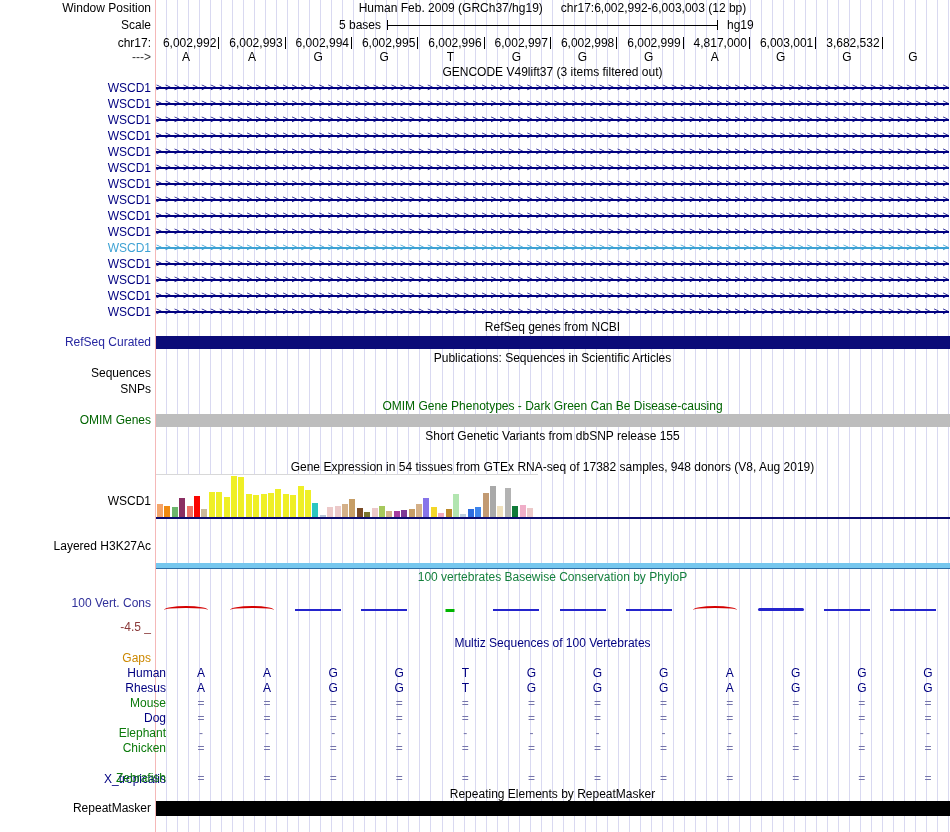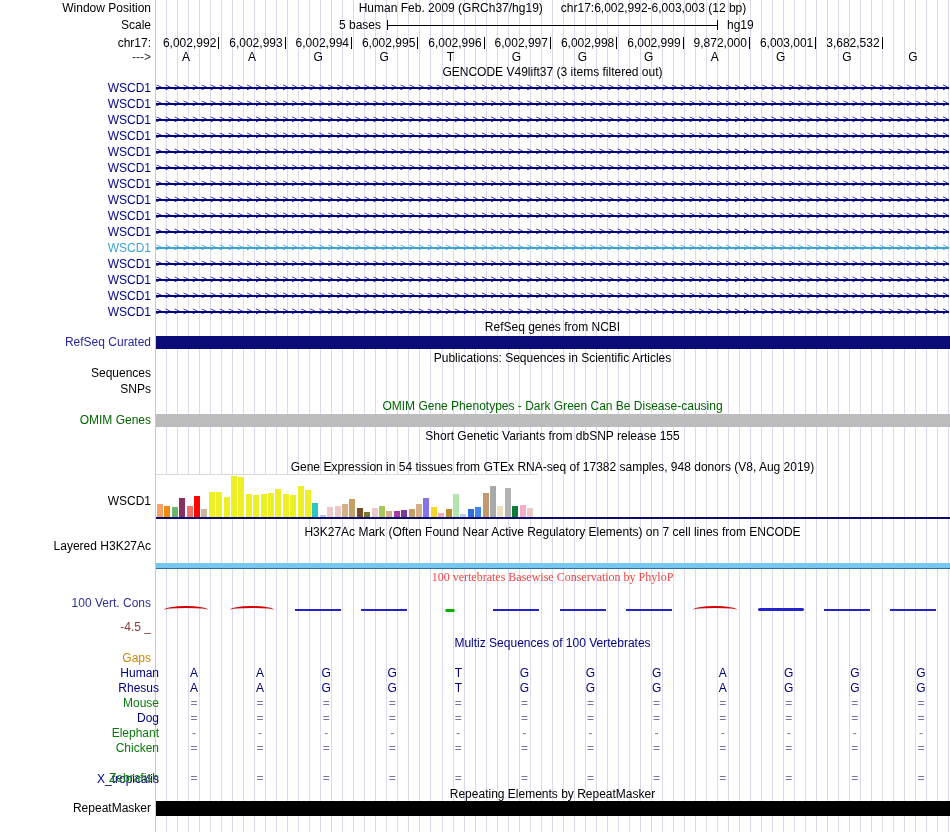--- a/index.html
+++ b/index.html
@@ -67,21 +67,21 @@
     <div class="lbl">chr17:</div>
     <div class="cells">
         <div class="cell coord-cell"><span>6,002,992</span><span class="tick"></span></div>
         <div class="cell coord-cell"><span>6,002,993</span><span class="tick"></span></div>
         <div class="cell coord-cell"><span>6,002,994</span><span class="tick"></span></div>
         <div class="cell coord-cell"><span>6,002,995</span><span class="tick"></span></div>
         <div class="cell coord-cell"><span>6,002,996</span><span class="tick"></span></div>
         <div class="cell coord-cell"><span>6,002,997</span><span class="tick"></span></div>
         <div class="cell coord-cell"><span>6,002,998</span><span class="tick"></span></div>
         <div class="cell coord-cell"><span>6,002,999</span><span class="tick"></span></div>
-        <div class="cell coord-cell"><span>9,872,000</span><span class="tick"></span></div>
+        <div class="cell coord-cell"><span>4,817,000</span><span class="tick"></span></div>
         <div class="cell coord-cell"><span>6,003,001</span><span class="tick"></span></div>
         <div class="cell coord-cell"><span>3,682,532</span><span class="tick"></span></div>
         <div class="cell"></div>
       </div>
   </div>
 
   <div class="row" style="top:50px">
     <div class="lbl" style="color:#333">---&gt;</div>
     <div class="cells">
         <div class="cell">A</div>
@@ -253,27 +253,26 @@
       <div class="gtex-bar" style="left: 325.6px; height: 24px; background: rgb(194, 154, 114);"></div>
       <div class="gtex-bar" style="left: 333px; height: 31px; background: rgb(169, 169, 169);"></div>
       <div class="gtex-bar" style="left: 340.4px; height: 11px; background: rgb(239, 224, 189);"></div>
       <div class="gtex-bar" style="left: 347.8px; height: 29px; background: rgb(179, 179, 179);"></div>
       <div class="gtex-bar" style="left: 355.2px; height: 11px; background: rgb(15, 122, 56);"></div>
       <div class="gtex-bar" style="left: 362.6px; height: 12px; background: rgb(240, 174, 200);"></div>
       <div class="gtex-bar" style="left: 370px; height: 9px; background: rgb(236, 201, 201);"></div>
     </div>
   <div class="baseline" style="background: rgb(11, 11, 110);"></div>
 
-  <div class="title" style="top:526px">H3K27Ac Mark (Often Found Near Active Regulatory Elements) on 7 cell lines from ENCODE</div>
   <div class="row" style="top:539px">
     <div class="lbl">Layered H3K27Ac</div>
   </div>
   <div class="bar-full" style="top: 563px; height: 5px; background: rgb(118, 199, 238); border-bottom: 1px solid rgb(46, 109, 164);"></div>
 
-  <div class="title" style="top: 571px; color: #ef4444; font-family: Liberation Serif, serif;">100 vertebrates Basewise Conservation by PhyloP</div>
+  <div class="title" style="top: 571px; color: #15803d;">100 vertebrates Basewise Conservation by PhyloP</div>
   <div class="row" style="top:596px">
     <div class="lbl" style="color: rgb(48, 48, 154);">100 Vert. Cons</div>
   </div>
   <div class="cells" style="top:603px;height:14px">
       <div class="cell">
         <div class="mark mark-arc" style="border-top-color: rgb(212, 0, 0);"></div>
       </div>
       <div class="cell">
         <div class="mark mark-arc" style="border-top-color: rgb(212, 0, 0);"></div>
       </div>
@@ -309,21 +308,21 @@
       </div>
     </div>
   <div class="row" style="top:620px">
     <div class="lbl" style="color: rgb(139, 58, 58);">-4.5 _</div>
   </div>
 
   <div class="title" style="top: 637px; color: rgb(0, 0, 128);">Multiz Sequences of 100 Vertebrates</div>
   <div class="row" style="top:651px">
     <div class="lbl" style="color: rgb(204, 136, 0);">Gaps</div>
   </div>
-  <div style="position:absolute;top:666px;left:8px;width:878px;height:120px;">
+  <div style="position:absolute;top:666px;left:15px;width:878px;height:120px;">
       <div class="sp-row" style="top: 0px;">
         <div class="lbl" style="color: rgb(0, 0, 128);">Human</div>
         <div class="cells" style="top: 0px;">
           <div class="cell" style="color: rgb(0, 0, 128);">A</div>
           <div class="cell" style="color: rgb(0, 0, 128);">A</div>
           <div class="cell" style="color: rgb(0, 0, 128);">G</div>
           <div class="cell" style="color: rgb(0, 0, 128);">G</div>
           <div class="cell" style="color: rgb(0, 0, 128);">T</div>
           <div class="cell" style="color: rgb(0, 0, 128);">G</div>
           <div class="cell" style="color: rgb(0, 0, 128);">G</div>

